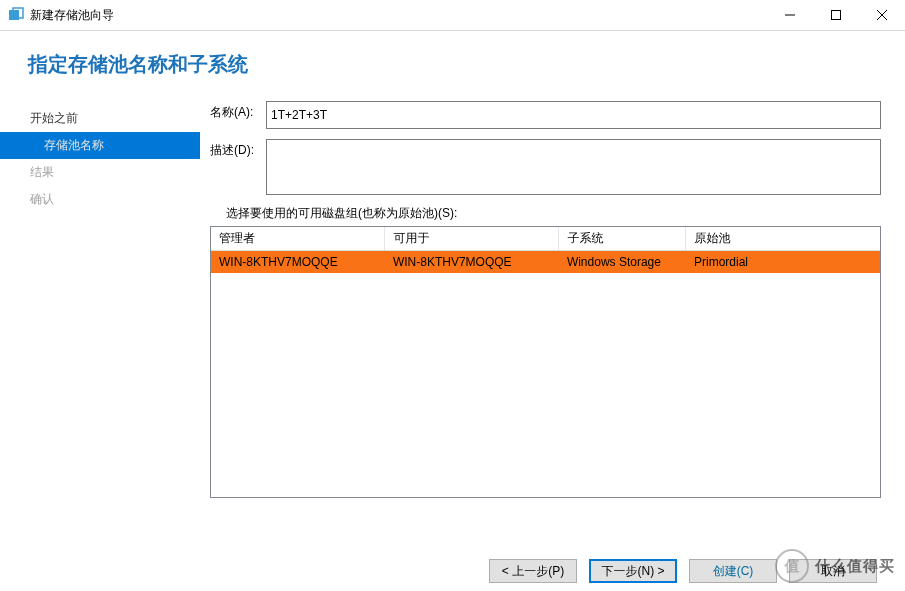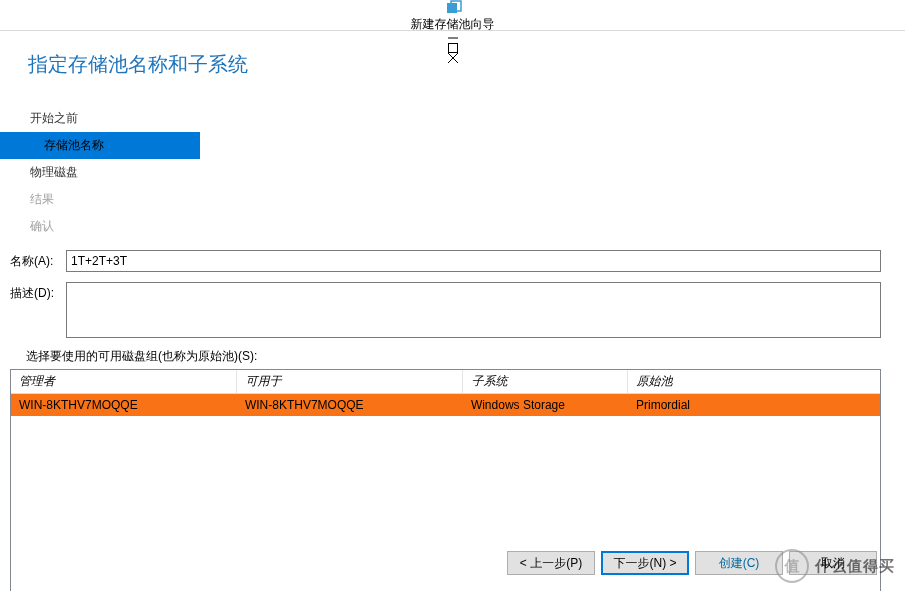--- a/index.html
+++ b/index.html
@@ -1,42 +1,42 @@
 <!DOCTYPE html>
 <html><head>
 <meta charset="utf-8">
 <style>
   * { box-sizing: border-box; margin: 0; padding: 0; font-family: "Microsoft YaHei", "Segoe UI", sans-serif; }
   body { background: #fff; width: 905px; height: 591px; overflow: hidden; position: relative; }
-  .titlebar { height: 30px; display: flex; align-items: center; background: #fff; border-bottom: 0; flex-direction: column; }
+  .titlebar { height: 30px; display: flex; align-items: center; background: #fff; border-bottom: 0; }
   .titlebar .icon { width: 16px; height: 16px; margin: 0 6px 0 8px; display:inline-flex;align-items:center;justify-content:center;}
   .titlebar .title { font-size: 12px; color: #000; flex: 0 0 auto; }
   .titlebar .spacer { flex: 1; }
   .win-btn { width: 46px; height: 30px; display:flex;align-items:center;justify-content:center; font-size:10px; color:#000; }
   .hr { height:1px;background:#d9d9d9;}
   .header-area { padding: 20px 0 0 28px; height: 60px; }
-  .header-title { color:#1e74bb; font-size:20px; font-weight:400; }
-  .body { display:flex; height: 438px; flex-direction: column; }
+  .header-title { color:#1e74bb; font-size:20px; font-weight:700; }
+  .body { display:flex; height: 438px; }
   .sidebar { width: 200px; padding-top: 14px; }
   .sidebar .step { font-size:12px; padding:5px 0 5px 30px; color:#a0a0a0; cursor:default; }
   .sidebar .step.done { color:#333; }
-  .sidebar .step.active { background:#0078d7; color:#000000;padding-left:44px; }
+  .sidebar .step.active { background:#0078d7; color:#e5e5e5;padding-left:44px; }
   .main { flex:1; padding: 10px 24px 0 10px; position:relative; }
   .form-row { display:flex; margin-bottom:10px; }
   .form-label { font-size:12px; width:56px; padding-top:3px; color:#000; }
-  .name-input { flex:1; height:22px; border:1px solid #7a7a7a; padding:1px 4px; font-size:12px; outline:none; }
+  .name-input { flex:1; height:28px; border:1px solid #7a7a7a; padding:1px 4px; font-size:12px; outline:none; }
   .desc-input { flex:1; height:56px; border:1px solid #7a7a7a; padding:2px 4px; font-size:12px; resize:none; outline:none; }
   .section-label { font-size:12px; margin:10px 16px 4px; }
   .grid { border:1px solid #828790; height:272px; background:#fff; overflow:auto; }
   .grid table { width:100%; border-collapse:collapse; font-size:12px; }
-  .grid th { text-align:left; font-weight:400; padding:3px 8px; border-right:1px solid #e5e5e5; border-bottom:1px solid #dcdcdc; background:#fff; color:#000;font-style:italic;}
+  .grid th { text-align:left; font-weight:400; padding:3px 8px; border-right:1px solid #e5e5e5; border-bottom:1px solid #dcdcdc; background:#fff; color:#000;}
   .grid th:last-child{border-right:0;margin-top:35px;}
   .grid td { padding:4px 8px; }
   .grid tr.sel td { background:#f97316; }
-  .footer { position:absolute; bottom:16px; right:28px; display:flex; gap:6px; }
+  .footer { position:absolute; bottom:8px; right:28px; display:flex; gap:12px; }
   .btn { min-width:88px; height:24px; font-size:12px; background:#e1e1e1; border:1px solid #adadad; padding:0 10px; display:inline-flex;align-items:center;justify-content:center; color:#000;}
   .btn.disabled { color:#0369a1; }
   .btn.default { border:2px solid #0078d7; }
   .watermark { position:absolute; right:10px; bottom:8px; display:flex;align-items:center; gap:6px; opacity:0.55; pointer-events:none;}
   .watermark .circle{width:34px;height:34px;border:2px solid #888;border-radius:50%;display:flex;align-items:center;justify-content:center;font-size:15px;color:#888;font-weight:bold;}
   .watermark .txt{font-size:15px;color:#000000;font-weight:bold;letter-spacing:1px;}
 </style>
 </head>
 <body>
 
@@ -69,21 +69,20 @@
 <div class="hr"></div>
 
 <div class="header-area">
   <div class="header-title">指定存储池名称和子系统</div>
 </div>
 
 <div class="body">
   <div class="sidebar" id="sidebar">
       <div class="step done">开始之前</div>
       <div class="step active">存储池名称</div>
-      <div class="step done">物理磁盘</div>
       <div class="step ">结果</div>
       <div class="step ">确认</div>
     </div>
   <div class="main">
 
     <div class="form-row">
       <div class="form-label">名称(A):</div>
       <input type="text" class="name-input" value="1T+2T+3T" style="">
     </div>
 

